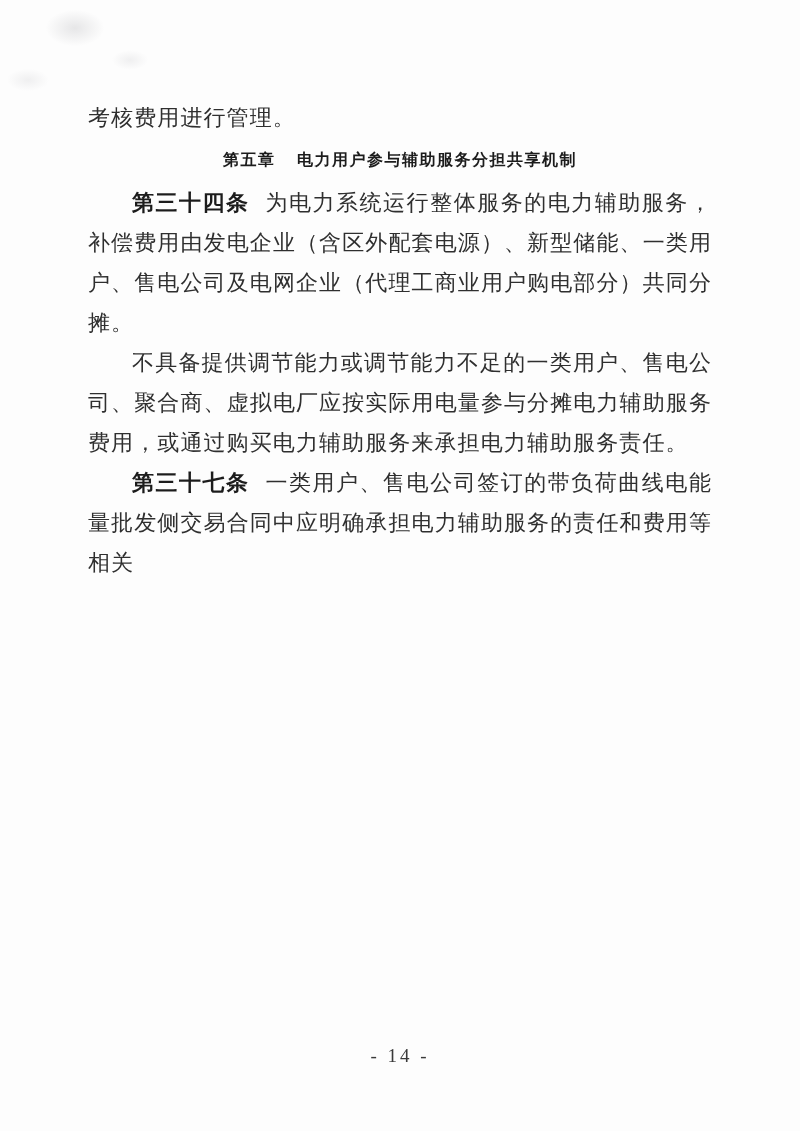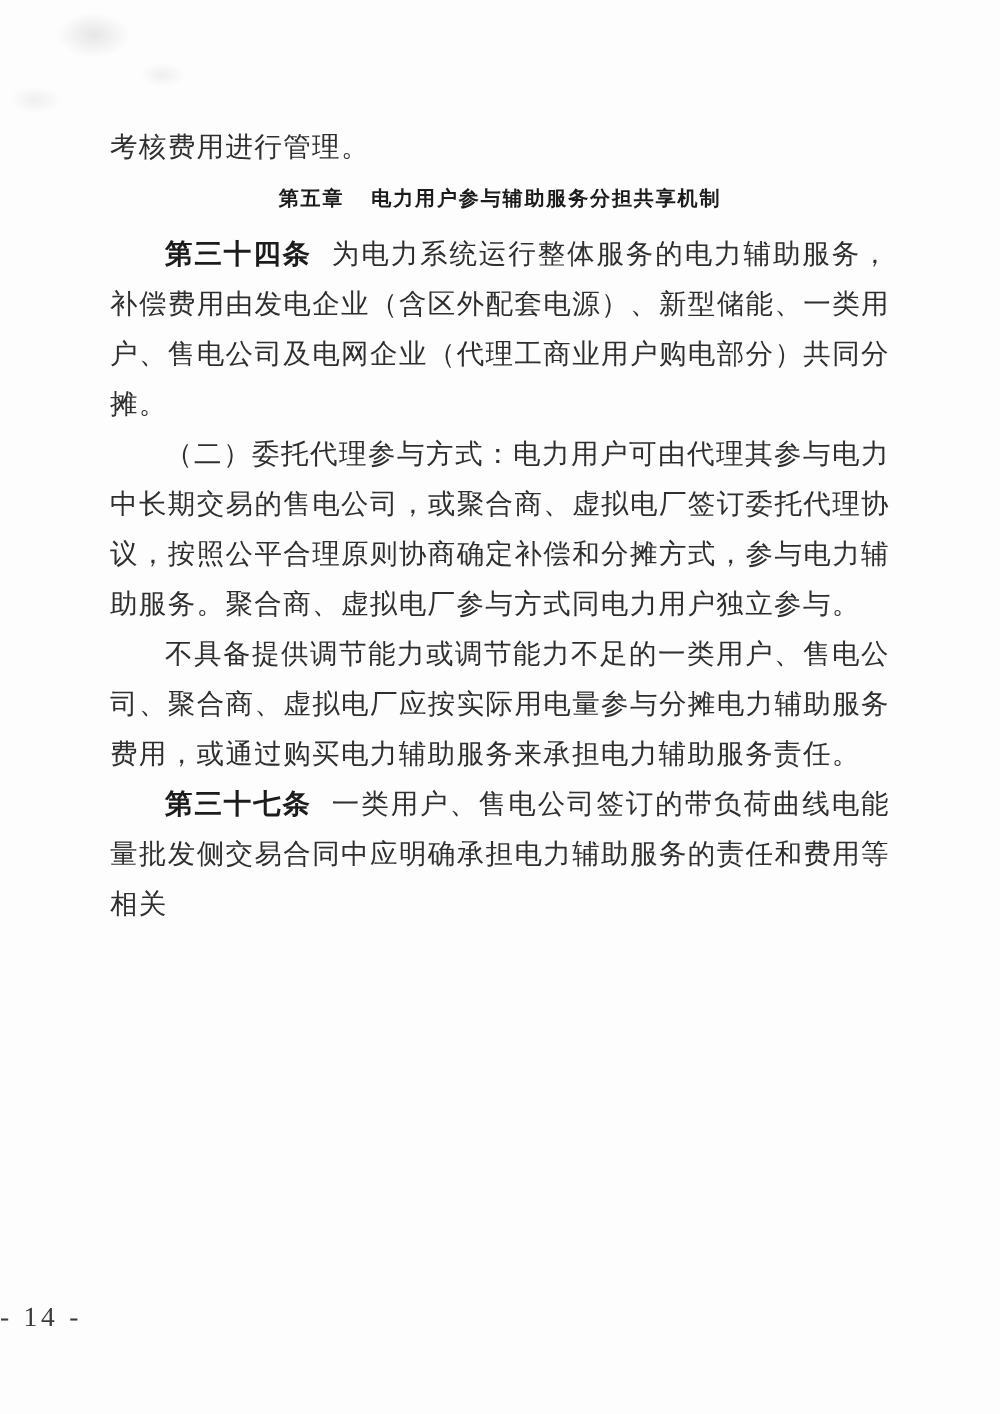--- a/index.html
+++ b/index.html
@@ -59,22 +59,22 @@
     letter-spacing: 1.5px;
     text-align: center;
     color: var(--heading-text);
     margin: 2px 0 3px 0;
   }
   .chapter .chapter-num { margin-right: 1.35em; }
   .footer {
     position: absolute;
     bottom: 64px;
     left: 0; right: 0;
-    text-align: left;
-    font-size: 22px;
+    text-align: center;
+    font-size: 19px;
     letter-spacing: 3px;
     color: #3a3a3a;
   }
 </style>
 </head>
 <body>
 
 <div class="page">
 
   <div class="artifact-tl"></div>
@@ -87,23 +87,20 @@
     <span class="chapter-num">第五章</span><span>电力用户参与辅助服务分担共享机制</span>
   </h2>
 
   <p class="para">
     <span class="lead">第三十四条</span><span>为电力系统运行整体服务的电力辅助服务，补偿费用由发电企业（含区外配套电源）、新型储能、一类用户、售电公司及电网企业（代理工商业用户购电部分）共同分摊。</span>
   </p>
 
 
 
 
-  <p class="para">
-    <span>（二）委托代理参与方式：电力用户可由代理其参与电力中长期交易的售电公司，或聚合商、虚拟电厂签订委托代理协议，按照公平合理原则协商确定补偿和分摊方式，参与电力辅助服务。聚合商、虚拟电厂参与方式同电力用户独立参与。</span>
-  </p>
 
   <p class="para">
     <span>不具备提供调节能力或调节能力不足的一类用户、售电公司、聚合商、虚拟电厂应按实际用电量参与分摊电力辅助服务费用，或通过购买电力辅助服务来承担电力辅助服务责任。</span>
   </p>
 
   <p class="para">
     <span class="lead">第三十七条</span><span>一类用户、售电公司签订的带负荷曲线电能量批发侧交易合同中应明确承担电力辅助服务的责任和费用等相关</span>
   </p>
 
   <div class="footer">

